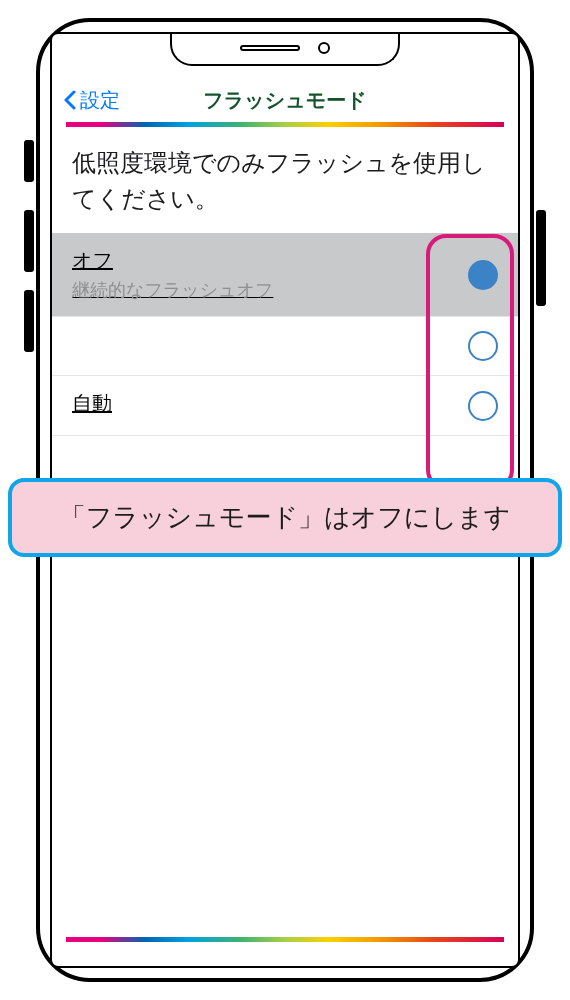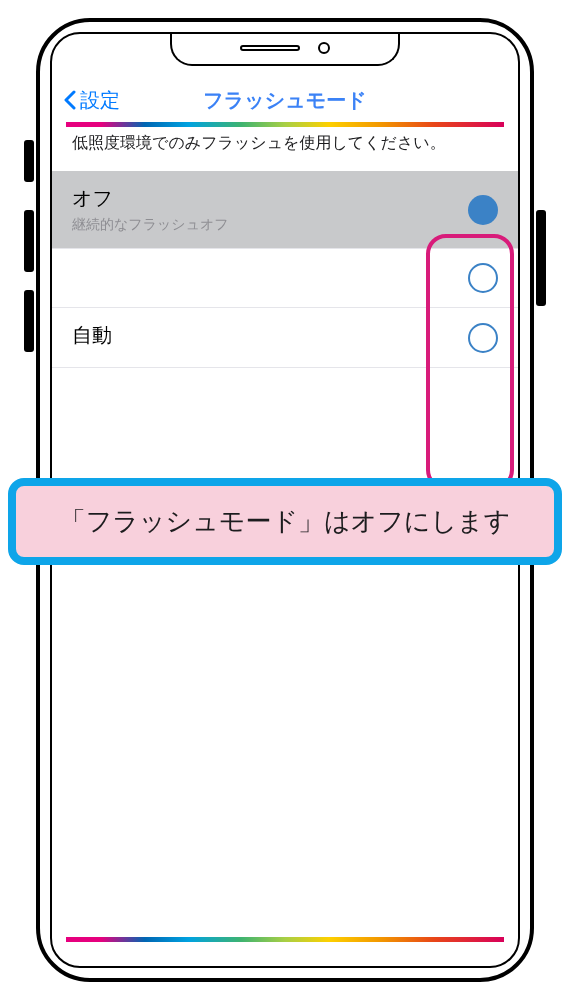--- a/index.html
+++ b/index.html
@@ -20,21 +20,21 @@
       border-radius: 54px;
       background: #fff;
     }
     .phone-inner {
       position: absolute;
       top: 10px;
       left: 10px;
       right: 10px;
       bottom: 10px;
       border: 2px solid #000;
-      border-radius: 30px;
+      border-radius: 8px;
       overflow: hidden;
       background: #fff;
     }
     .notch {
       position: absolute;
       top: -2px;
       left: 50%;
       transform: translateX(-50%);
       width: 230px;
       height: 34px;
@@ -91,21 +91,21 @@
     .chevron-left {
       width: 12px;
       height: 20px;
     }
     .nav-title {
       position: absolute;
       left: 50%;
       transform: translateX(-50%);
       font-size: 20px;
       font-weight: 600;
-      color: #3b82f6;
+      color: #14532d;
     }
     .rainbow-bar {
       height: 5px;
       margin: 0 14px;
       background: linear-gradient(90deg,
         #e6007e 0%, #e6007e 8%,
         #0066b3 18%, #00a2e0 28%,
         #3eb370 40%, #a8cf45 50%,
         #fdd000 60%, #f29600 72%,
         #e84618 84%, #d8005a 100%);
@@ -117,44 +117,44 @@
       right: 14px;
       height: 5px;
       background: linear-gradient(90deg,
         #e6007e 0%, #e6007e 8%,
         #0066b3 18%, #00a2e0 28%,
         #3eb370 40%, #a8cf45 50%,
         #fdd000 60%, #f29600 72%,
         #e84618 84%, #d8005a 100%);
     }
     .section-header {
-      padding: 4px 20px 16px 20px;
-      font-size: 16px;
+      padding: 18px 20px 16px 20px;
+      font-size: 24px;
       color: #1c1c1e;
       line-height: 1.5;
     }
     .option-row {
       padding: 14px 20px;
       display: flex;
       align-items: center;
       justify-content: space-between;
       border-bottom: 1px solid #e5e5ea;
       position: relative;
     }
     .option-row.selected {
       background: #c8c9cb;
     }
-    .option-text { flex: 1; }
+    .option-text { flex: 1; text-decoration: underline; }
     .option-title {
       font-size: 20px;
       color: #000;
       margin-bottom: 4px;
     }
     .option-sub {
-      font-size: 14px;
+      font-size: 18px;
       color: #8e8e93;
     }
     .radio {
       width: 30px;
       height: 30px;
       border: 2.5px solid #3b82c6;
       border-radius: 50%;
       flex-shrink: 0;
     }
     .radio.filled {
@@ -172,21 +172,21 @@
       z-index: 5;
       pointer-events: none;
     }
     .callout {
       position: absolute;
       top: 478px;
       left: 8px;
       width: 554px;
       z-index: 20;
       background: #f8d0dc;
-      border: 8px solid #0ea5e9;
+      border: 4px solid #0ea5e9;
       border-radius: 16px;
       padding: 18px 12px;
       text-align: center;
       font-size: 26px;
       font-weight: 500;
       color: #1c1c1e;
     }
   </style>
 </head>
 <body>

